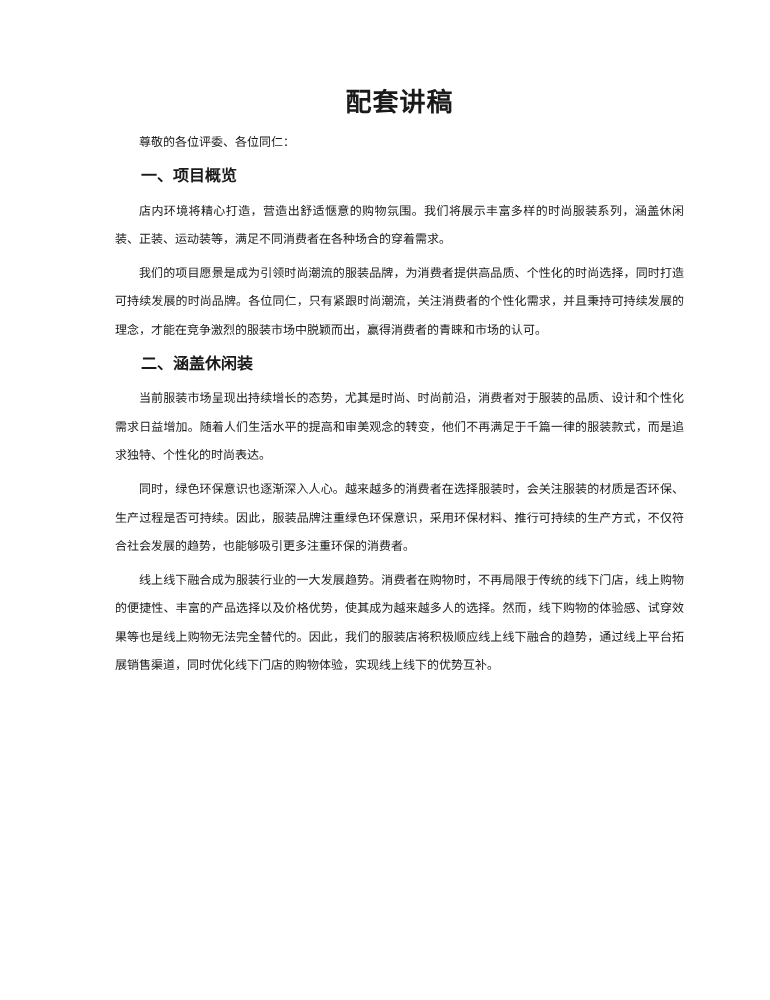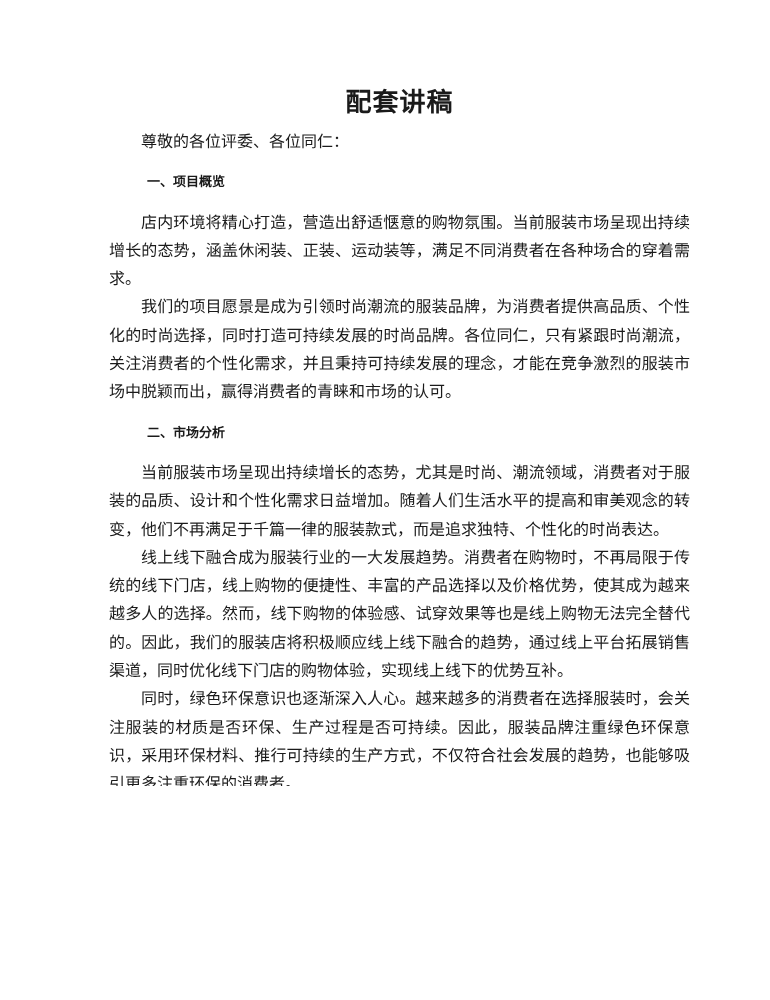--- a/index.html
+++ b/index.html
@@ -21,54 +21,54 @@
   .doc-title {
     margin: 0 0 7px 0;
     font-size: 26px;
     line-height: 36px;
     font-weight: bold;
     text-align: center;
     letter-spacing: 1px;
     font-family: "Liberation Serif", "DejaVu Serif", serif;
   }
   .para {
-    margin: 0;
-    font-size: 16px;
+    margin: 6px;
+    font-size: 12px;
     line-height: 28.3px;
     text-indent: 2em;
     text-align: justify;
     text-justify: inter-ideograph;
     word-break: break-all;
     font-family: "Liberation Serif", "DejaVu Serif", serif;
   }
   .heading {
-    margin: 12px;
-    font-size: 13px;
+    margin: 0;
+    font-size: 16px;
     line-height: 28.3px;
     text-indent: 2em;
     font-weight: bold;
     font-family: "Liberation Sans", "DejaVu Sans", sans-serif;
   }
 </style>
 </head>
 <body>
 
 <div class="page">
   <h1 class="doc-title">配套讲稿</h1>
 
   <p class="para">尊敬的各位评委、各位同仁：</p>
 
 
   <h2 class="heading">一、项目概览</h2>
 
 
-  <p class="para">店内环境将精心打造，营造出舒适惬意的购物氛围。当前服装市场呈现出持续增长的态势，涵盖休闲装、正装、运动装等，满足不同消费者在各种场合的穿着需求。</p>
+  <p class="para">店内环境将精心打造，营造出舒适惬意的购物氛围。我们将展示丰富多样的时尚服装系列，涵盖休闲装、正装、运动装等，满足不同消费者在各种场合的穿着需求。</p>
 
   <p class="para">我们的项目愿景是成为引领时尚潮流的服装品牌，为消费者提供高品质、个性化的时尚选择，同时打造可持续发展的时尚品牌。各位同仁，只有紧跟时尚潮流，关注消费者的个性化需求，并且秉持可持续发展的理念，才能在竞争激烈的服装市场中脱颖而出，赢得消费者的青睐和市场的认可。</p>
 
-  <h2 class="heading">二、市场分析</h2>
+  <h2 class="heading">二、涵盖休闲装</h2>
 
-  <p class="para">当前服装市场呈现出持续增长的态势，尤其是时尚、潮流领域，消费者对于服装的品质、设计和个性化需求日益增加。随着人们生活水平的提高和审美观念的转变，他们不再满足于千篇一律的服装款式，而是追求独特、个性化的时尚表达。</p>
+  <p class="para">当前服装市场呈现出持续增长的态势，尤其是时尚、时尚前沿，消费者对于服装的品质、设计和个性化需求日益增加。随着人们生活水平的提高和审美观念的转变，他们不再满足于千篇一律的服装款式，而是追求独特、个性化的时尚表达。</p>
+
+  <p class="para">同时，绿色环保意识也逐渐深入人心。越来越多的消费者在选择服装时，会关注服装的材质是否环保、生产过程是否可持续。因此，服装品牌注重绿色环保意识，采用环保材料、推行可持续的生产方式，不仅符合社会发展的趋势，也能够吸引更多注重环保的消费者。</p>
 
   <p class="para">线上线下融合成为服装行业的一大发展趋势。消费者在购物时，不再局限于传统的线下门店，线上购物的便捷性、丰富的产品选择以及价格优势，使其成为越来越多人的选择。然而，线下购物的体验感、试穿效果等也是线上购物无法完全替代的。因此，我们的服装店将积极顺应线上线下融合的趋势，通过线上平台拓展销售渠道，同时优化线下门店的购物体验，实现线上线下的优势互补。</p>
-
-  <p class="para">同时，绿色环保意识也逐渐深入人心。越来越多的消费者在选择服装时，会关注服装的材质是否环保、生产过程是否可持续。因此，服装品牌注重绿色环保意识，采用环保材料、推行可持续的生产方式，不仅符合社会发展的趋势，也能够吸引更多注重环保的消费者。</p>
 </div>
 
 </body></html>

